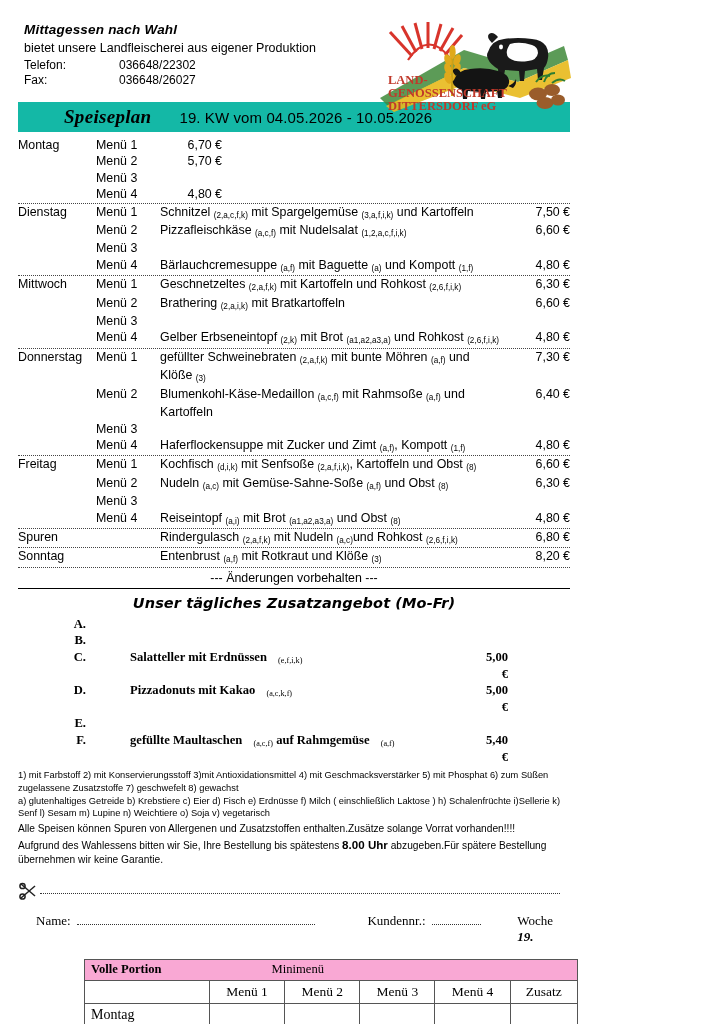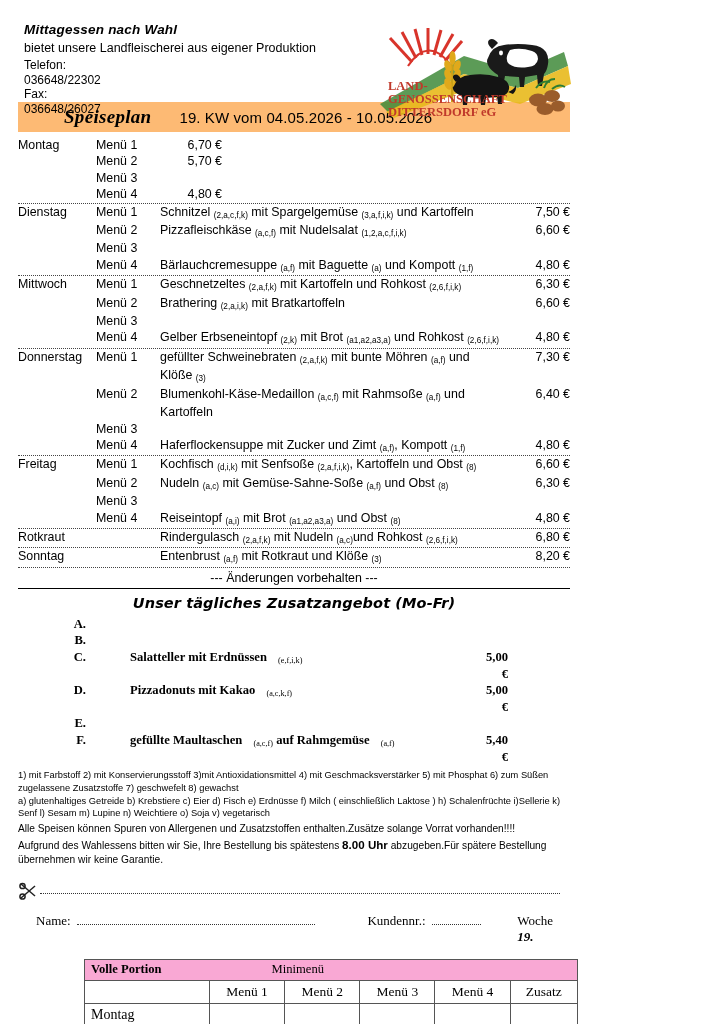--- a/index.html
+++ b/index.html
@@ -11,32 +11,32 @@
     overflow:hidden;
     position:relative;
   }
   .page{position:relative;width:588px;height:1024px;padding:0;box-sizing:border-box;}
 
   
   .hdr{position:relative;padding:22px 0 0 24px;height:96px;box-sizing:border-box;}
   .hdr-title{font-size:13.5px;font-weight:bold;font-style:italic;letter-spacing:.2px;margin-bottom:4px;}
   .hdr-sub{font-size:12.5px;margin-bottom:3px;}
   .contact{font-size:12px;line-height:14.5px;}
-  .contact .row{display:flex;flex-direction:column;}
+  .contact .row{display:flex;}
   .contact .lbl{width:95px;}
   .contact .val{}
 
   
-  .logo{position:absolute;right:14px;top:26px;width:206px;height:92px;}
+  .logo{position:absolute;right:14px;top:20px;width:206px;height:92px;}
   .logo svg{display:block;}
 
   
   .banner{
     margin:6px 18px 0 18px;
-    background:#fdba74;
+    background:#14b8a6;
     height:30px;
     display:flex;align-items:center;
     padding-left:46px;box-sizing:border-box;
   }
   .banner .sp{font-family:"Liberation Serif",serif;font-style:italic;font-weight:bold;font-size:19px;letter-spacing:.3px;}
   .banner .wk{font-size:15px;margin-left:28px;letter-spacing:.1px;}
 
   
   .plan{margin:5px 18px 0 18px;}
   .dayblock{border-bottom:1.4px dotted #444;}
@@ -302,21 +302,21 @@
         </div>
         <div class="mrow">
           <span class="c-day"></span>
           <span class="c-mnu">Menü 4</span>
           <span class="c-dsc">Reiseintopf <sub class="al">(a,i)</sub> mit Brot <sub class="al">(a1,a2,a3,a)</sub> und Obst <sub class="al">(8)</sub></span>
           <span class="c-prc">4,80 €</span>
         </div>
       </div>
       <div class="dayblock">
         <div class="mrow wkndrow">
-          <span class="c-day">Rotkraut</span>
+          <span class="c-day">Spuren</span>
           <span class="c-dsc">Rindergulasch <sub class="al">(2,a,f,k)</sub> mit Nudeln <sub class="al">(a,c)</sub>und Rohkost <sub class="al">(2,6,f,i,k)</sub></span>
           <span class="c-prc">6,80 €</span>
         </div>
       </div>
       <div class="dayblock">
         <div class="mrow wkndrow">
           <span class="c-day">Sonntag</span>
           <span class="c-dsc">Entenbrust <sub class="al">(a,f)</sub> mit Rotkraut und Klöße <sub class="al">(3)</sub></span>
           <span class="c-prc">8,20 €</span>
         </div>

